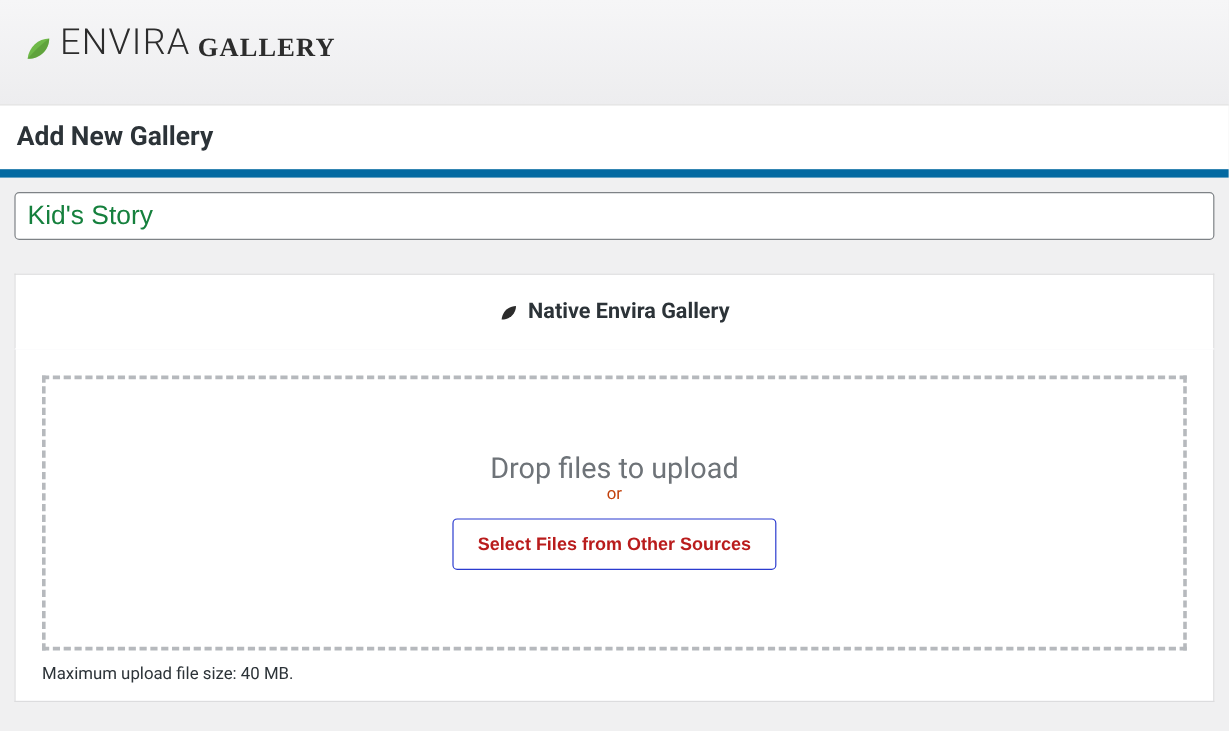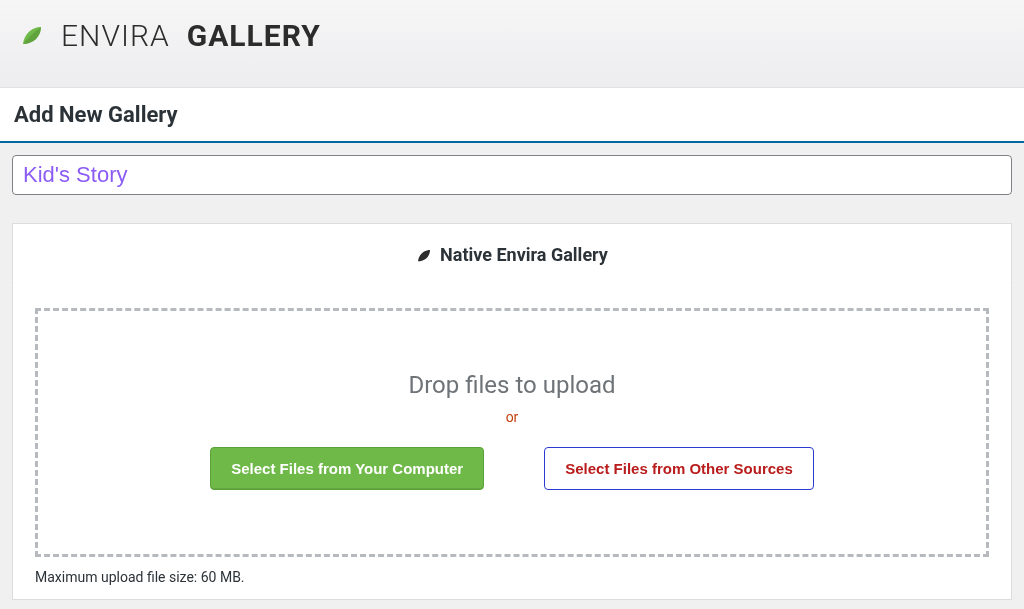--- a/index.html
+++ b/index.html
@@ -5,49 +5,49 @@
   * { box-sizing: border-box; margin: 0; padding: 0; }
   html, body { width: 1024px; height: 609px; font-family: -apple-system, BlinkMacSystemFont, "Segoe UI", Roboto, Helvetica, Arial, sans-serif; background: #f0f0f1; color: #2c3338; }
   .banner {
     width: 100%;
     background: linear-gradient(180deg, #f6f6f7 0%, #ededef 100%);
     padding: 18px 20px 34px 20px;
     border-bottom: 1px solid #e0e0e0;
   }
   .brand {
     display: flex;
-    align-items: center;
-    gap: 17px;
+    align-items: flex-end;
+    gap: 6px;
   }
   .brand .leaf {
     width: 24px; height: 24px;
     display: inline-flex; align-items: center; justify-content: center;
   }
   .brand .leaf svg { width: 24px; height: 24px; }
   .brand .word1 { font-size: 30px; font-weight: 300; letter-spacing: 1px; color: #2c2c2c; }
-  .brand .word2 { font-size: 30px; font-weight: 700; letter-spacing: 1px; color: #2c2c2c; }
+  .brand .word2 { font-size: 22px; font-weight: 700; letter-spacing: 1px; color: #2c2c2c; font-family: Liberation Serif, serif; }
 
   .titlebar {
     background: #ffffff;
     padding: 14px 14px 14px 14px;
-    border-bottom: 2px solid #0369a1;
+    border-bottom: 7px solid #0369a1;
   }
   .titlebar h1 { font-size: 22px; font-weight: 700; }
 
   .content {
     padding: 12px 12px 0 12px;
   }
   .title-input {
     width: 100%;
     font-size: 22px;
     padding: 6px 10px;
     border: 1px solid #7e8286;
     border-radius: 4px;
     background: #ffffff;
-    color: #8b5cf6;
+    color: #15803d;
     outline: none;
   }
 
   .tabs-wrap {
     margin-top: 28px;
   }
   .tabs {
     display: flex;
     width: 100%;
   }
@@ -80,21 +80,20 @@
     border-top: none;
     padding: 22px 22px 14px 22px;
   }
   .dropzone {
     border: 3px dashed #b6b9bd;
     width: 100%;
     padding: 60px 20px 64px 20px;
     display: flex;
     flex-direction: column;
     align-items: center;
-    gap: 10px;
   }
   .dropzone .drop-line1 { font-size: 24px; color: #6e7378; }
   .dropzone .drop-line2 { font-size: 14px; color: #c2410c; }
   .btn-row { display: flex; gap: 60px; margin-top: 12px; }
   .btn {
     font-size: 15px;
     font-weight: 600;
     padding: 12px 20px;
     border-radius: 4px;
     cursor: pointer;
@@ -146,20 +145,19 @@
         </span>
         <span>Native Envira Gallery</span>
       </div>
     </div>
 
     <div class="panel">
       <div class="dropzone">
         <div class="drop-line1">Drop files to upload</div>
         <div class="drop-line2">or</div>
         <div class="btn-row">
-          <button class="btn btn-green">Select Files from Your Computer</button>
           <button class="btn btn-outline">Select Files from Other Sources</button>
         </div>
       </div>
-      <div class="maxnote">Maximum upload file size: 60 MB.</div>
+      <div class="maxnote">Maximum upload file size: 40 MB.</div>
     </div>
   </div>
 </div>
 
 </body></html>

